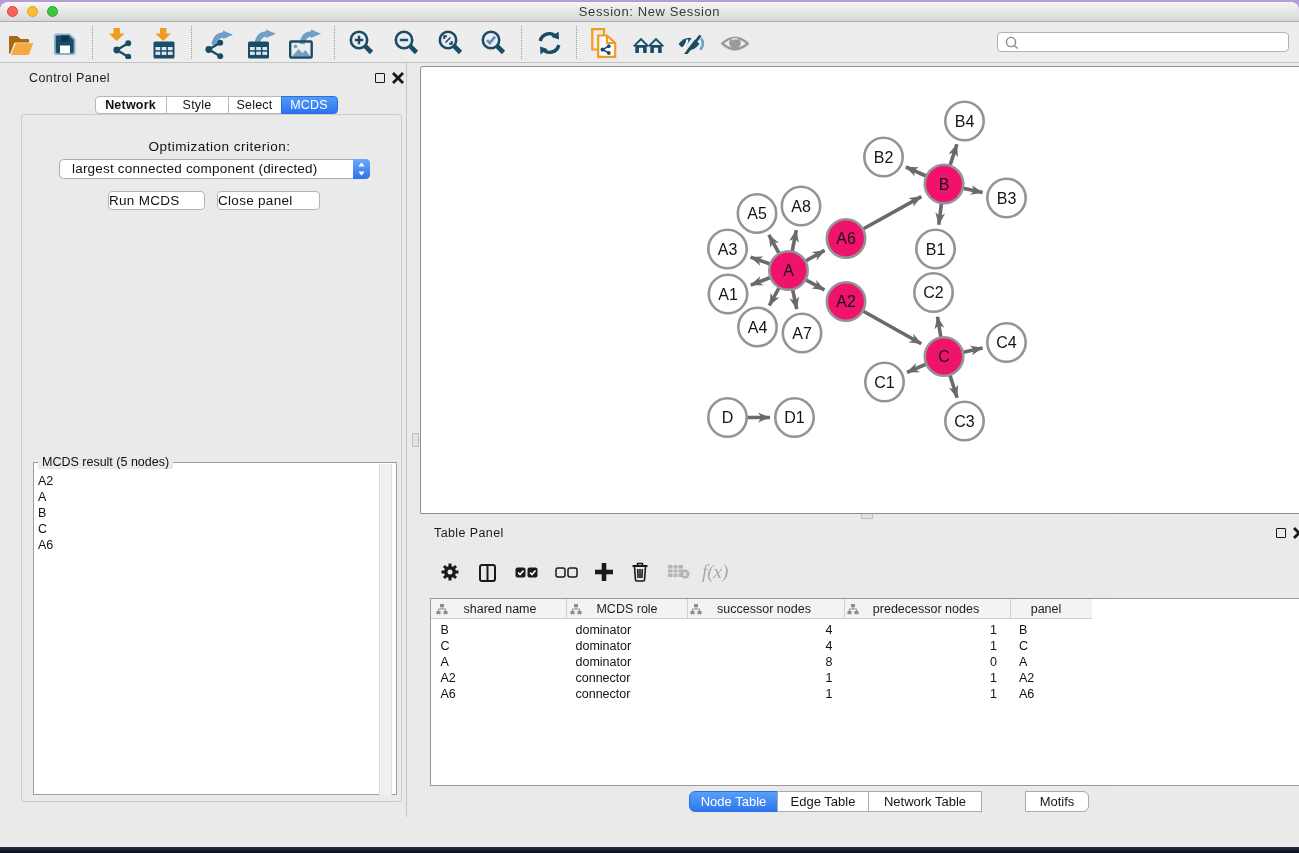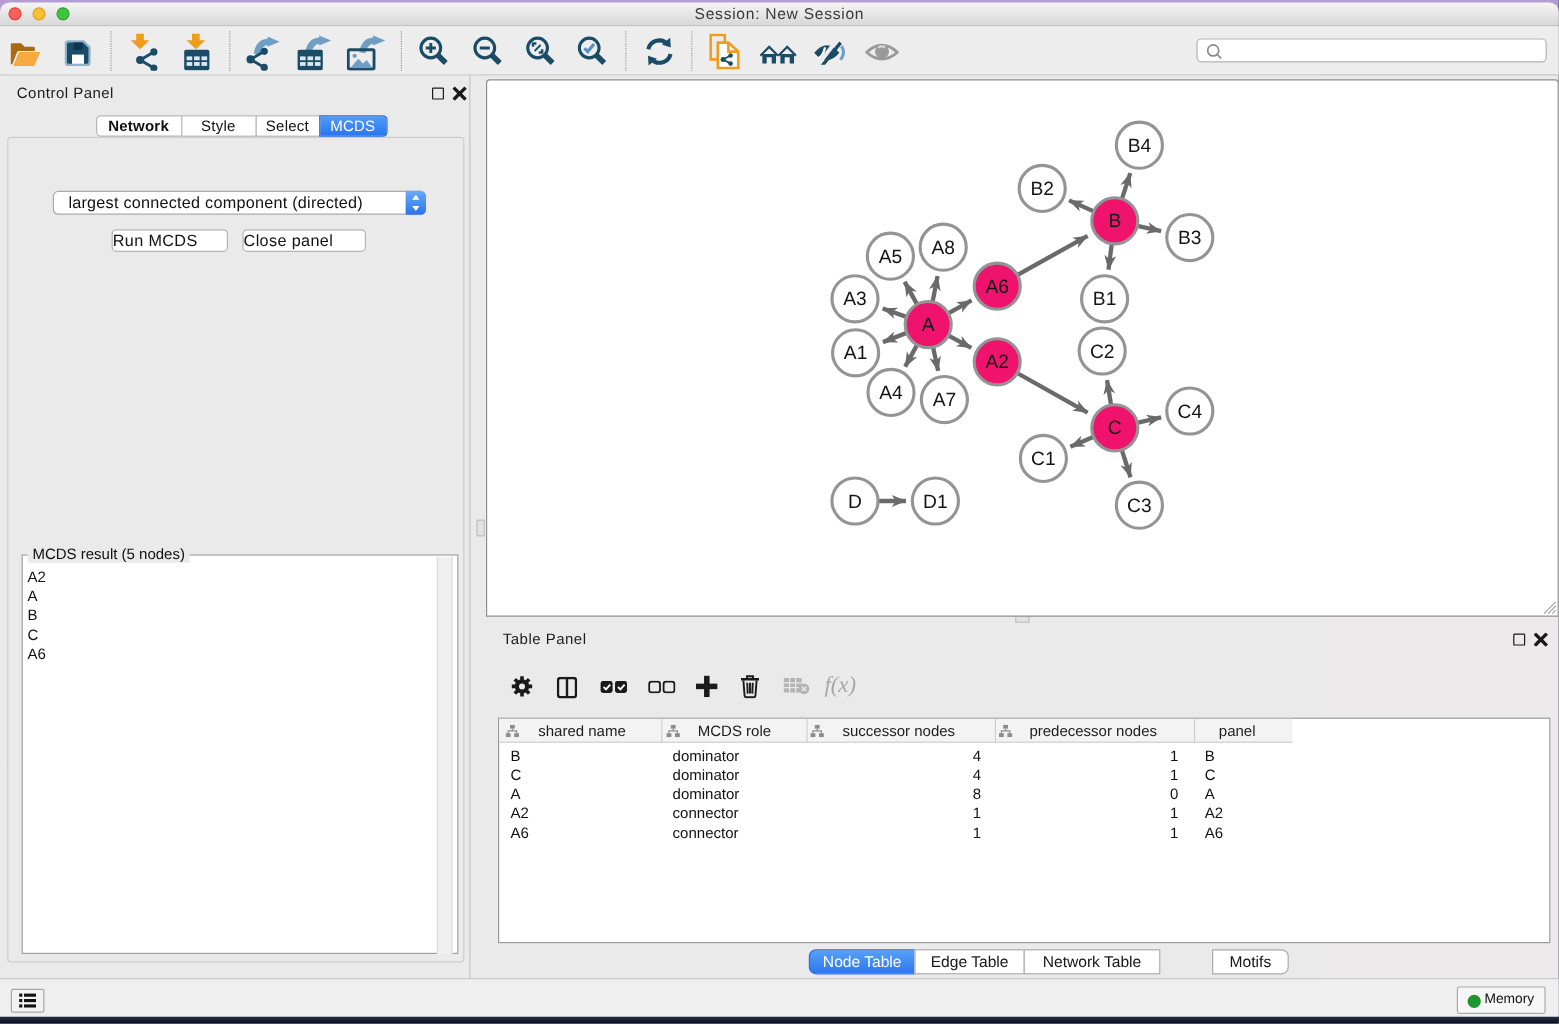--- a/index.html
+++ b/index.html
@@ -10,21 +10,21 @@
   #win { left:0; top:2px; width:1299px; height:845px; background:#eceaea; border-radius:8px 8px 0 0; overflow:hidden; }
   #titlebar { left:0; top:0; width:1299px; height:20px; background:linear-gradient(#f5f5f5,#d8d8d8); border-bottom:1px solid #acacac; border-radius:8px 8px 0 0; }
   .tl { border-radius:50%; width:11px; height:11px; top:4px; }
   #titlebar .t-red { left:7px; top:3.5px; background:#f7615a; border:1px solid #e0433c; }
   #titlebar .t-yel { left:26.5px; top:3.5px; background:#fbbe30; border:1px solid #dfa023; }
   #titlebar .t-grn { left:47px; top:3.5px; background:#3ec43f; border:1px solid #2da631; }
   #titletext { left:0; top:0; width:1299px; height:20px; text-align:center; font-size:13px; letter-spacing:0.6px; line-height:20px; color:#393939; }
   #toolbar { left:0; top:20px; width:1299px; height:41px; background:#ededed; border-bottom:1px solid #c3c3c3; }
   .tsep { top:4px; height:33px; width:0; border-left:1px dotted #9b9b9b; }
   #searchbox { left:997px; top:10px; width:292px; height:20px; background:#fff; border:1px solid #b3b3b3; border-radius:4px; }
-  #main { left:1px; top:61px; width:1099px; height:752px; background:#eaeaea; }
+  #main { left:16px; top:61px; width:1099px; height:752px; background:#eaeaea; }
   
   #cp { left:0; top:0; width:391px; height:754px; border-right:1px solid #c6c6c6; }
   #cp-title { left:13px; top:8px; font-size:12.5px; letter-spacing:0.4px; color:#1c1c1c; }
   .hdr-float { width:10px; height:10px; border:1.5px solid #1a1a1a; border-radius:1px; background:transparent; }
   #cp .hdr-float { left:359px; top:10px; }
   #tabc { left:5px; top:51px; width:381px; height:688px; border:1px solid #cdcdcd; border-radius:3px; }
   .tab { position:absolute; top:33px; height:18px; background:#fff; border:1px solid #b7b7b7; color:#111; text-align:center; line-height:17px; font-size:12.5px; letter-spacing:0.2px; }
   .tab.act { background:linear-gradient(#549af8,#2a74f0); border-color:#2a6fe2; color:#fff; }
   #opt-label { left:4px; top:76px; width:399px; text-align:center; font-size:13.5px; letter-spacing:0.5px; color:#111; }
   #dropdown { left:43px; top:95.5px; width:311px; height:20px; background:#fff; border:1px solid #ababab; border-radius:4.5px; font-size:13.5px; letter-spacing:0.2px; color:#111; line-height:18px; padding-left:12px; }
@@ -247,20 +247,21 @@
       <div class="abs" id="cp-title">Control Panel</div>
       <div class="abs hdr-float"></div>
       <svg class="abs" style="left:376px;top:9px" width="12" height="12" viewBox="0 0 12 12">
           <path d="M2 0 L6 4 L10 0 L12 2 L8 6 L12 10 L10 12 L6 8 L2 12 L0 10 L4 6 L0 2 Z" fill="#1a1a1a"></path>
         </svg>
       <div class="abs" id="tabc"></div>
       <div class="tab" style="left:78.5px;width:72px;border-radius:4px 0 0 4px;font-weight:bold;">Network</div>
       <div class="tab" style="left:149.5px;width:63px;">Style</div>
       <div class="tab" style="left:211.5px;width:54px;">Select</div>
       <div class="tab act" style="left:264.5px;width:57px;border-radius:0 4px 4px 0;">MCDS</div>
+      <div class="abs" id="opt-label">Optimization criterion:</div>
       <div class="abs" id="dropdown">largest connected component (directed)
         <div class="abs" id="dd-cap">
           <svg width="17" height="20" viewBox="0 0 17 20">
               <path d="M8.5 3.2 L11.6 7.4 L5.4 7.4 Z" fill="#fff"></path>
               <path d="M8.5 16.8 L11.6 12.6 L5.4 12.6 Z" fill="#fff"></path>
             </svg>
         </div>
       </div>
       <div class="btn" style="left:92px;top:128px;width:97px;">Run MCDS</div>
       <div class="btn" style="left:201px;top:128px;width:103px;">Close panel</div>
@@ -500,28 +501,13 @@
           <div class="cell" style="left:588px;top:87px;">A6</div>
         </div>
 
         <div class="btab act" style="left:270px;top:271.5px;width:89px;border-radius:6px 0 0 6px;">Node Table</div>
         <div class="btab" style="left:358px;top:271.5px;width:92px;">Edge Table</div>
         <div class="btab" style="left:449px;top:271.5px;width:114px;">Network Table</div>
         <div class="btab" style="left:562px;top:271.5px;width:64px;border-radius:0 6px 6px 0;margin-left:44px;">Motifs</div>
       </div>
     </div>
   </div>
-  <div class="abs" id="status">
-    <div class="abs" id="st-listbtn">
-      <svg width="26" height="18" viewBox="0 0 26 18" style="position:absolute;left:0;top:0">
-        <g fill="#111">
-            <rect x="6" y="3" width="2.6" height="2.6"></rect>
-            <rect x="10" y="3" width="10" height="2.6"></rect>
-            <rect x="6" y="7.5" width="2.6" height="2.6"></rect>
-            <rect x="10" y="7.5" width="10" height="2.6"></rect>
-            <rect x="6" y="12" width="2.6" height="2.6"></rect>
-            <rect x="10" y="12" width="10" height="2.6"></rect>
-          </g>
-      </svg>
-    </div>
-    <div class="abs" id="st-mem"><span class="dot"></span>Memory</div>
-  </div>
 </div>
 
 </body></html>

